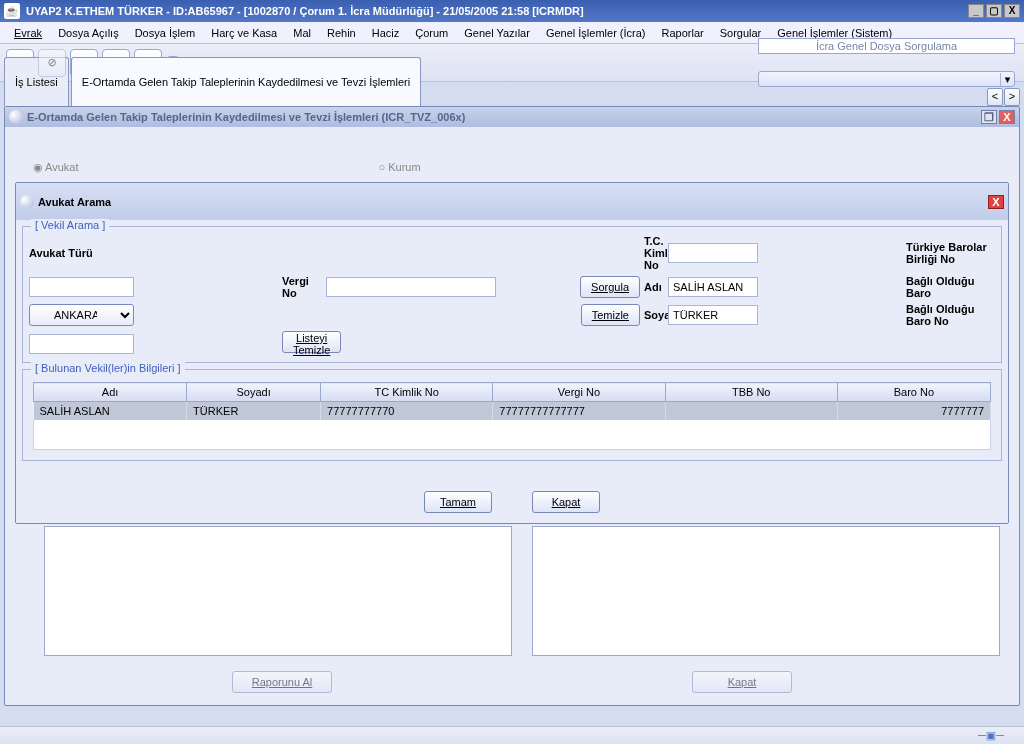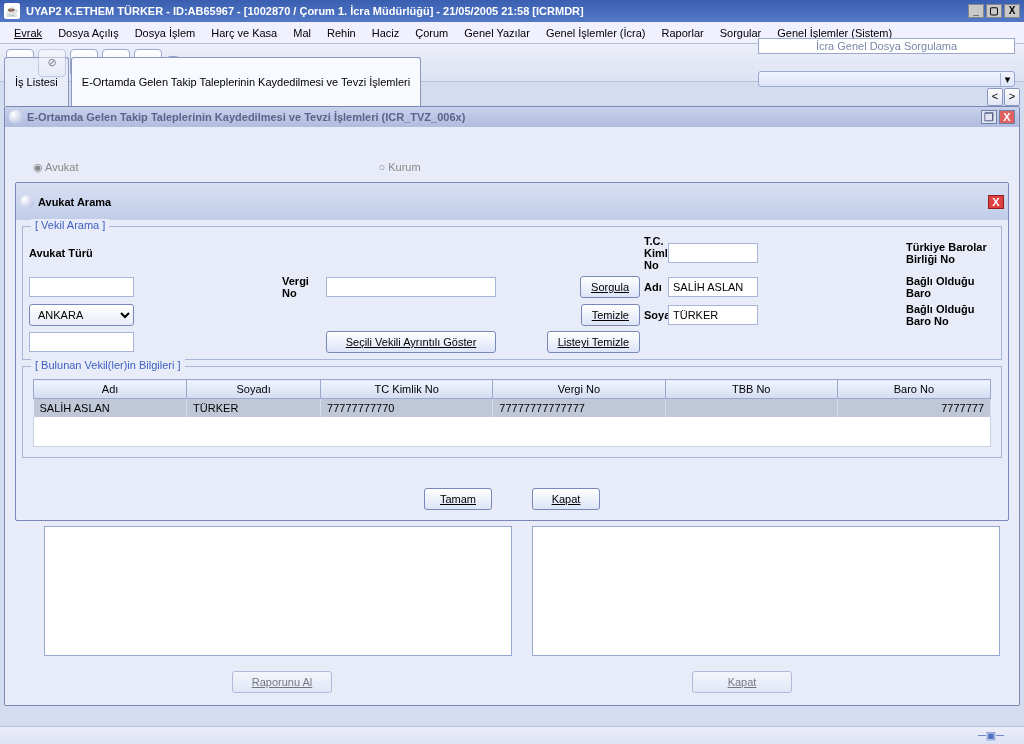--- a/index.html
+++ b/index.html
@@ -45,21 +45,21 @@
 .inner-header .orb2 { width:14px; height:14px; border-radius:7px; background: radial-gradient(circle at 30% 30%, #fff, #a8b4dc); margin-right:4px;}
 .inner-header .spacer { flex:1;}
 .inner-header .xbtn { width:16px; height:14px; background:#e04040; color:#fff; border:1px solid #902020; text-align:center; line-height:12px; cursor:pointer;}
 
 .fieldset { border: 1px solid #a8b4d8; margin: 6px; padding: 8px 6px 6px 6px; position: relative; }
 .fieldset .legend { position: absolute; top: -8px; left: 8px; background: #e8ecf8; padding: 0 4px; color: #4060c0; }
 
 .form-grid { display: grid; grid-template-columns: 105px 140px 40px 170px 140px 20px 90px 140px auto; gap: 4px 4px; align-items: center; }
 .form-grid label { font-weight: bold; }
 .form-grid input[type=text] { height: 20px; border: 1px solid #a8b4d8; padding: 0 4px; background:#fff;}
-.form-grid select { height: 22px; border: 1px solid #7a88b8; border-radius:3px; background: linear-gradient(#fff,#e8ecf8); padding:0 4px;}
+.form-grid select { height: 22px; border: 1px solid #7a88b8; border-radius:3px; background: linear-gradient(#fff,#e8ecf8); padding:0 20px;}
 .std-btn { height: 22px; border: 1px solid #7a88b8; border-radius: 3px; background: linear-gradient(#fff,#dce4f8); padding: 0 10px; cursor: pointer; text-decoration: underline; }
 
 .table-wrap { margin: 4px; }
 .table { width: 100%; border-collapse: collapse; }
 .table th { background: linear-gradient(#f0f4ff, #d4dcf0); border: 1px solid #9aa8d0; padding: 3px; font-weight: normal; }
 .table td { background: #c0c8d8; border-right: 1px solid #d8dce8; padding: 3px 6px; }
 
 .dialog-btns { display:flex; justify-content:center; gap:40px; padding:24px 0 10px 0;}
 .dialog-btns button { width:68px;}
 
@@ -183,21 +183,20 @@
               <div></div>
               <div></div>
             <div style="text-align:right;"><button class="std-btn">Temizle</button></div>
 
             <label>Soyadı</label>
             <input type="text" value="TÜRKER" style="">
             <div></div>
             <label>Bağlı Olduğu Baro No</label>
             <input type="text" value="" style="">
             <div></div>
-            <div style="grid-column: span 2; text-align:right;"><button class="std-btn" style="width:170px;">Seçili Vekili Ayrıntılı Göster</button></div>
             <div style="text-align:right;"><button class="std-btn">Listeyi Temizle</button></div>
           </div>
         </div>
 
         <div class="fieldset">
           <span class="legend">[ Bulunan Vekil(ler)in Bilgileri ]</span>
           <div class="table-wrap">
             <table class="table">
               <thead>
                 <tr>

